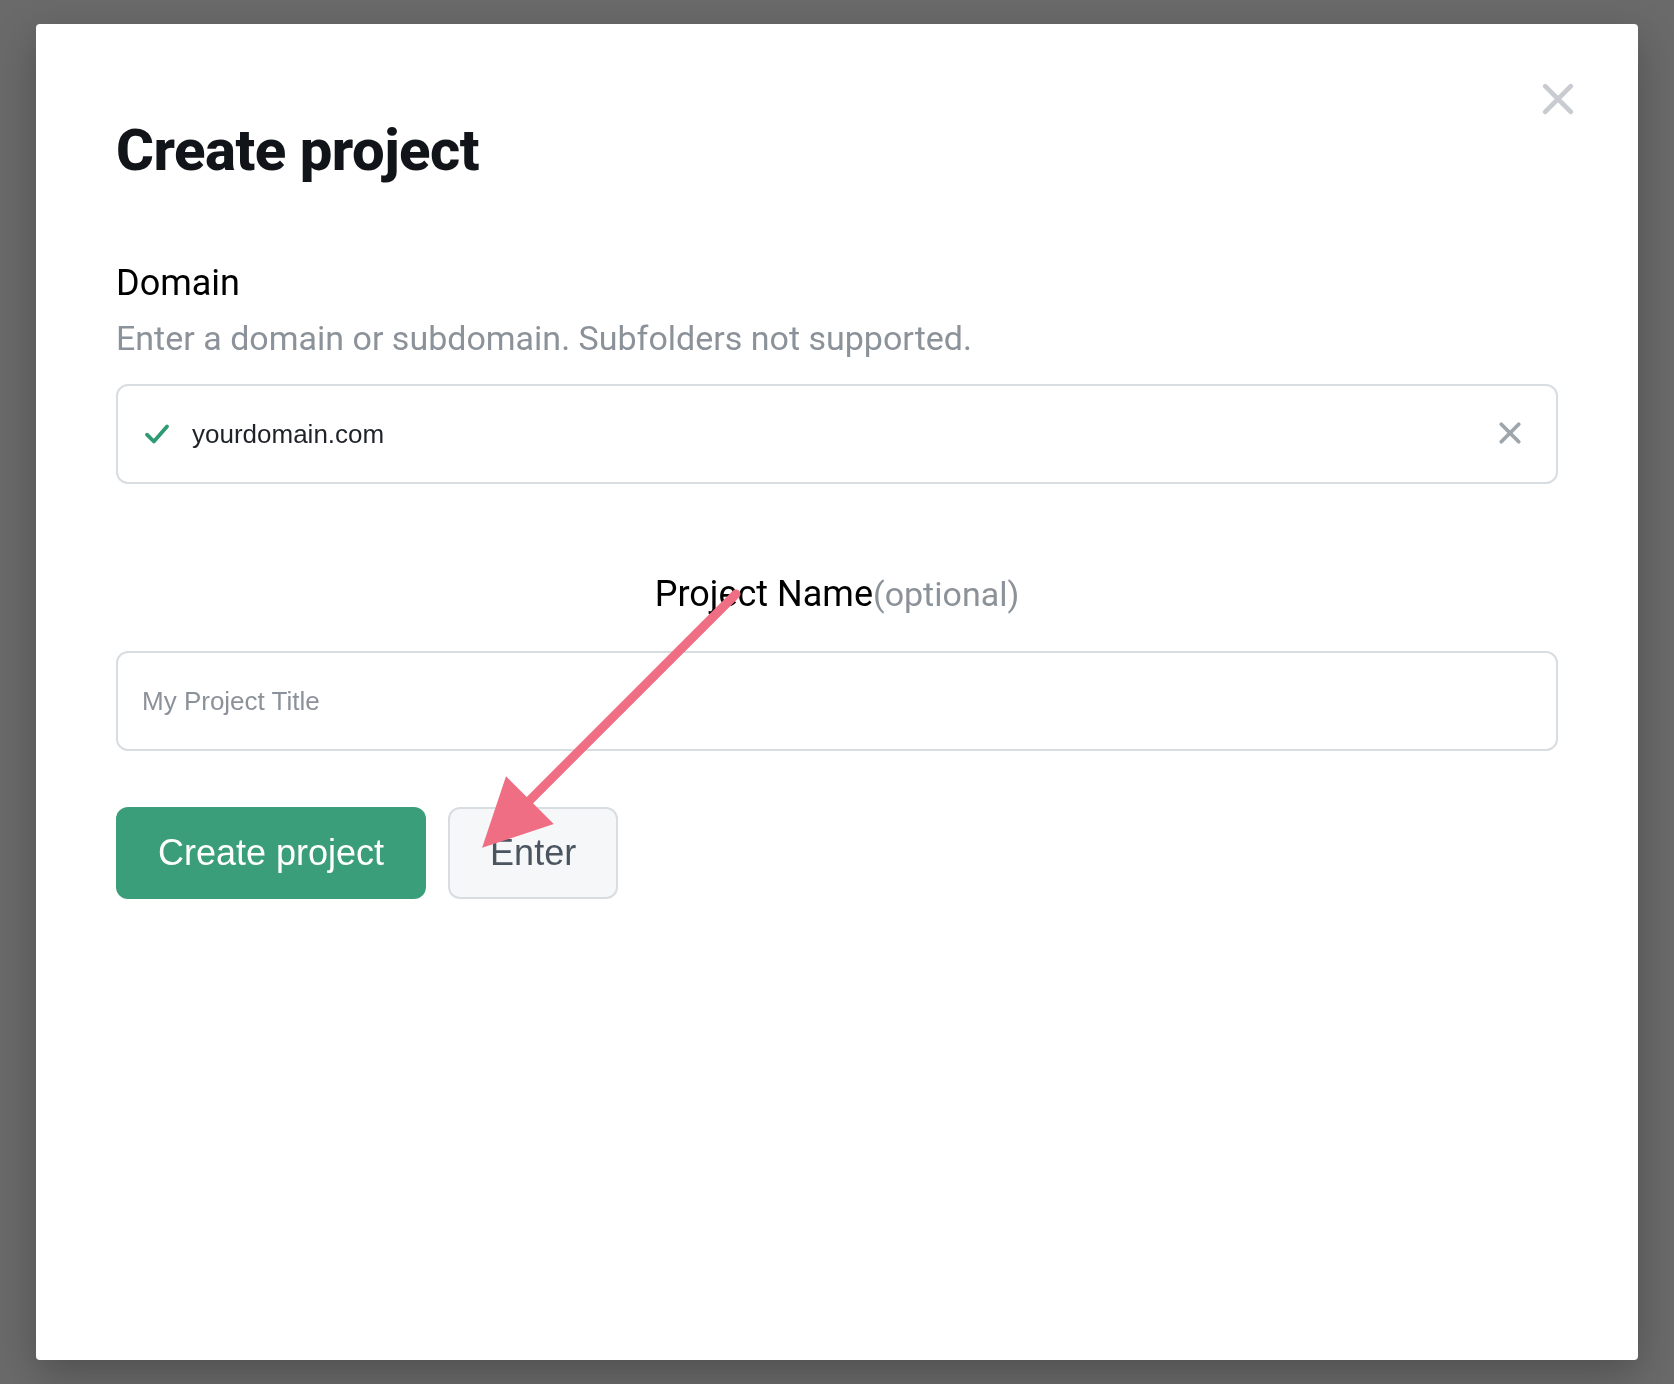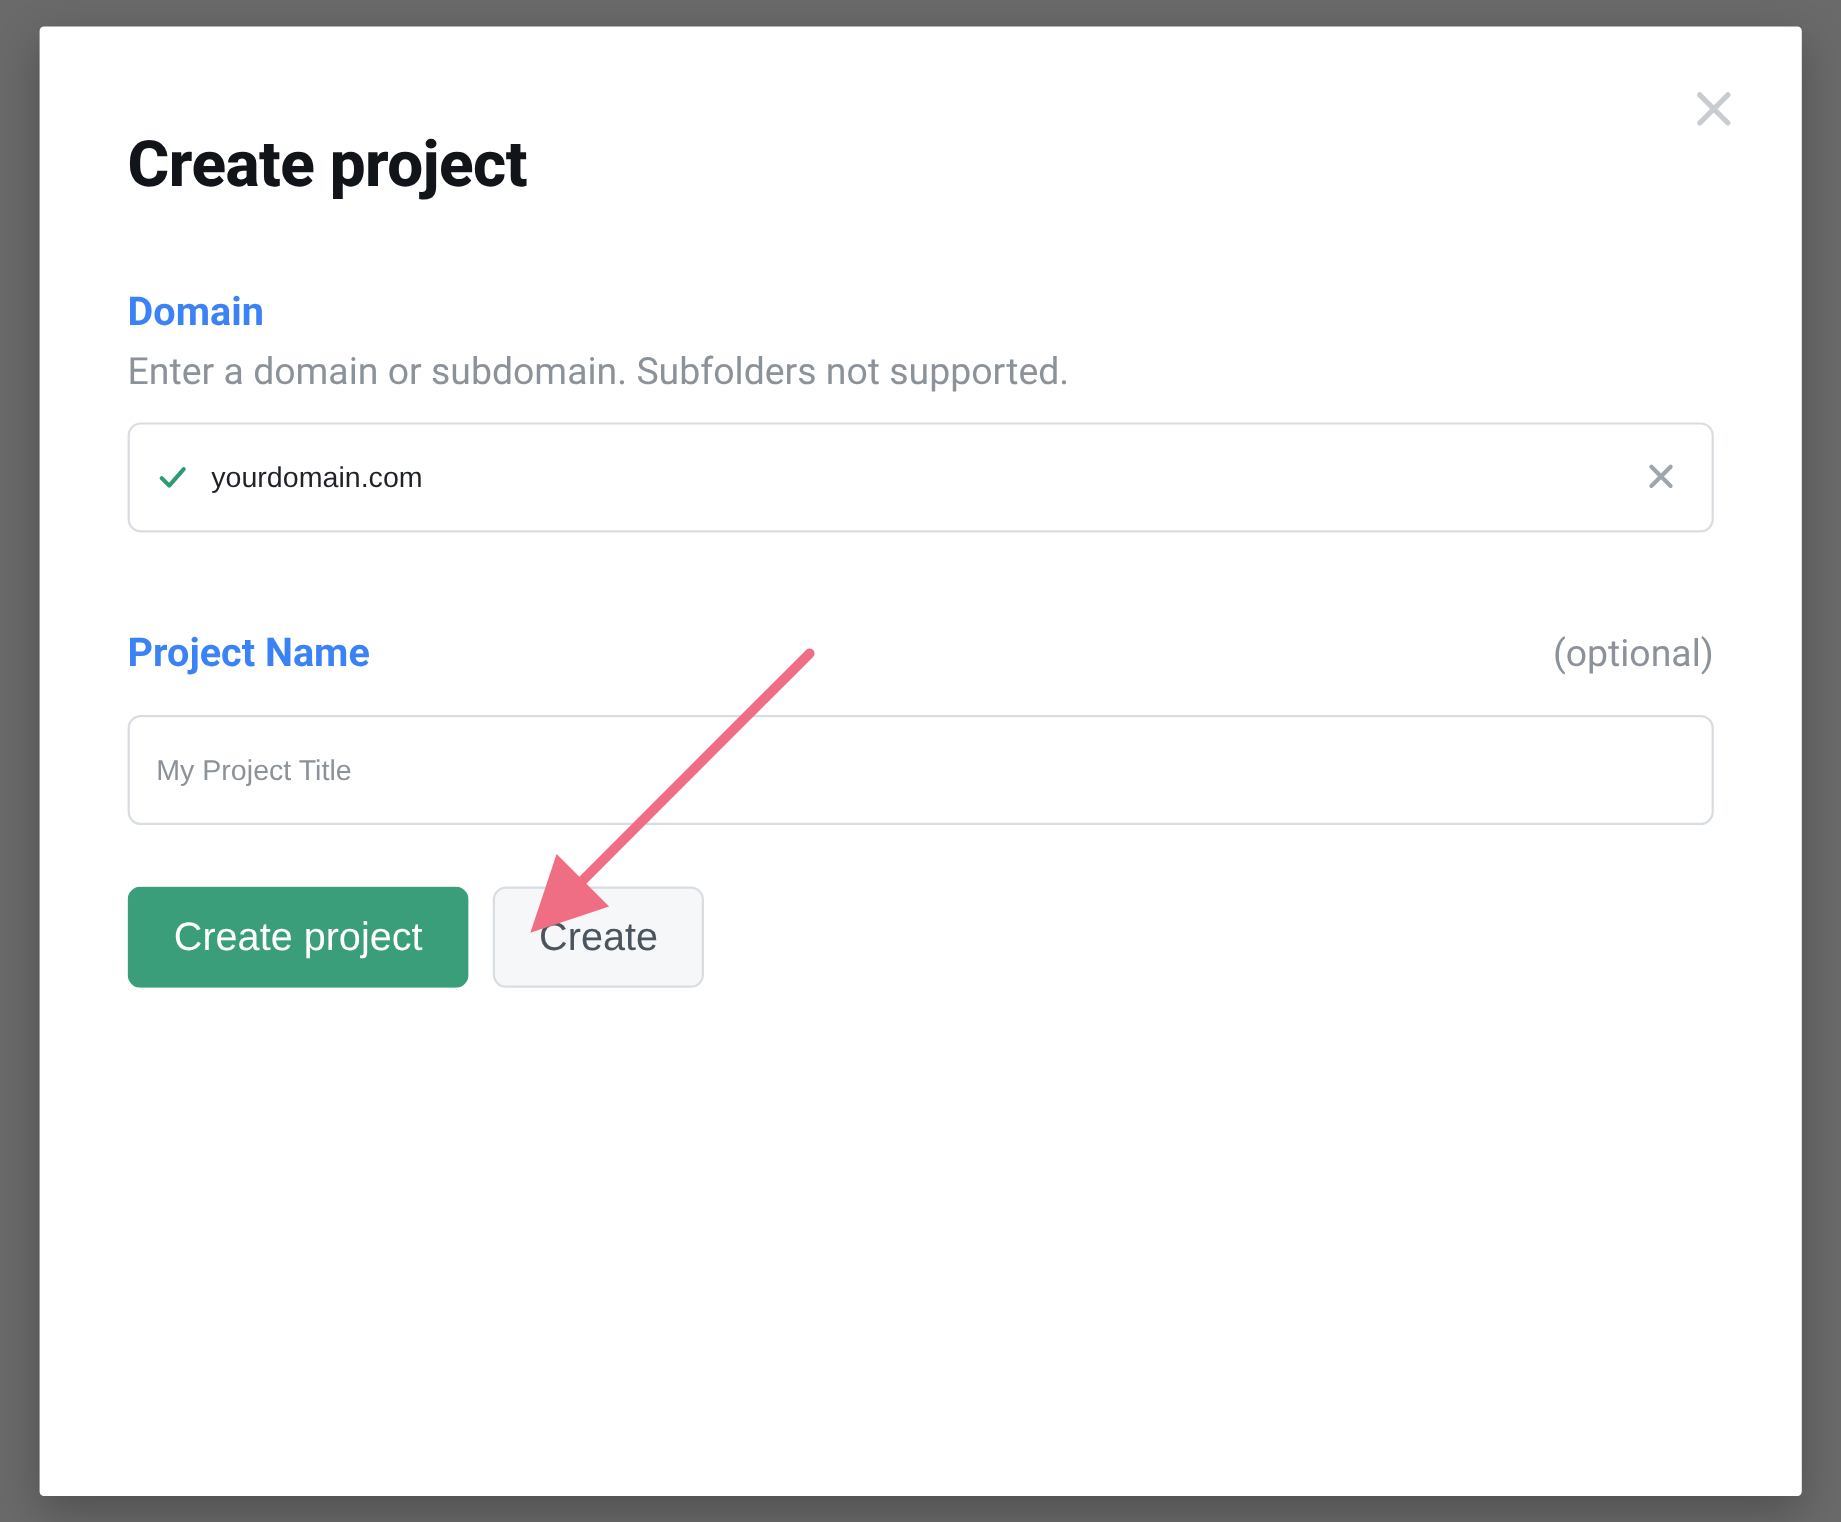--- a/index.html
+++ b/index.html
@@ -37,32 +37,32 @@
       font-size: 58px;
       font-weight: 800;
       color: #111418;
       letter-spacing: -0.5px;
       margin-top: 36px;
       margin-bottom: 78px;
     }
 
     .field-label {
       font-size: 36px;
-      font-weight: 700;
-      color: #3b82f6;
+      font-weight: 400;
+      color: #000000;
       margin-bottom: 14px;
     }
     .field-help {
       font-size: 34px;
       color: #8b9299;
       margin-bottom: 26px;
     }
     .label-row {
       display: flex;
-      justify-content: space-between;
+      justify-content: center;
       align-items: baseline;
       margin-bottom: 22px;
     }
     .optional {
       font-size: 34px;
       color: #8b9299;
       margin-top: 18px;
     }
 
     .input-wrap {
@@ -171,21 +171,21 @@
       <div class="field-label">Project Name</div>
       <div class="optional">(optional)</div>
     </div>
     <div class="input-wrap">
       <input type="text" placeholder="My Project Title" style="">
     </div>
   </div>
 
   <div class="btn-row">
     <button class="btn btn-primary">Create project</button>
-    <button class="btn btn-secondary">Create</button>
+    <button class="btn btn-secondary">Enter</button>
   </div>
 
   <svg class="annotation-arrow" style="left:400px; top:540px; width:330px; height:330px;" viewBox="0 0 330 330">
     <defs>
       <marker id="ah" viewBox="0 0 12 12" refX="6" refY="6" markerWidth="9" markerHeight="9" orient="auto-start-reverse">
         <path d="M1 1 L11 6 L1 11 Z" fill="#f06e84"></path>
       </marker>
     </defs>
     <line x1="300" y1="30" x2="70" y2="260" stroke="#f06e84" stroke-width="9" stroke-linecap="round" marker-end="url(#ah)"></line>
   </svg>

